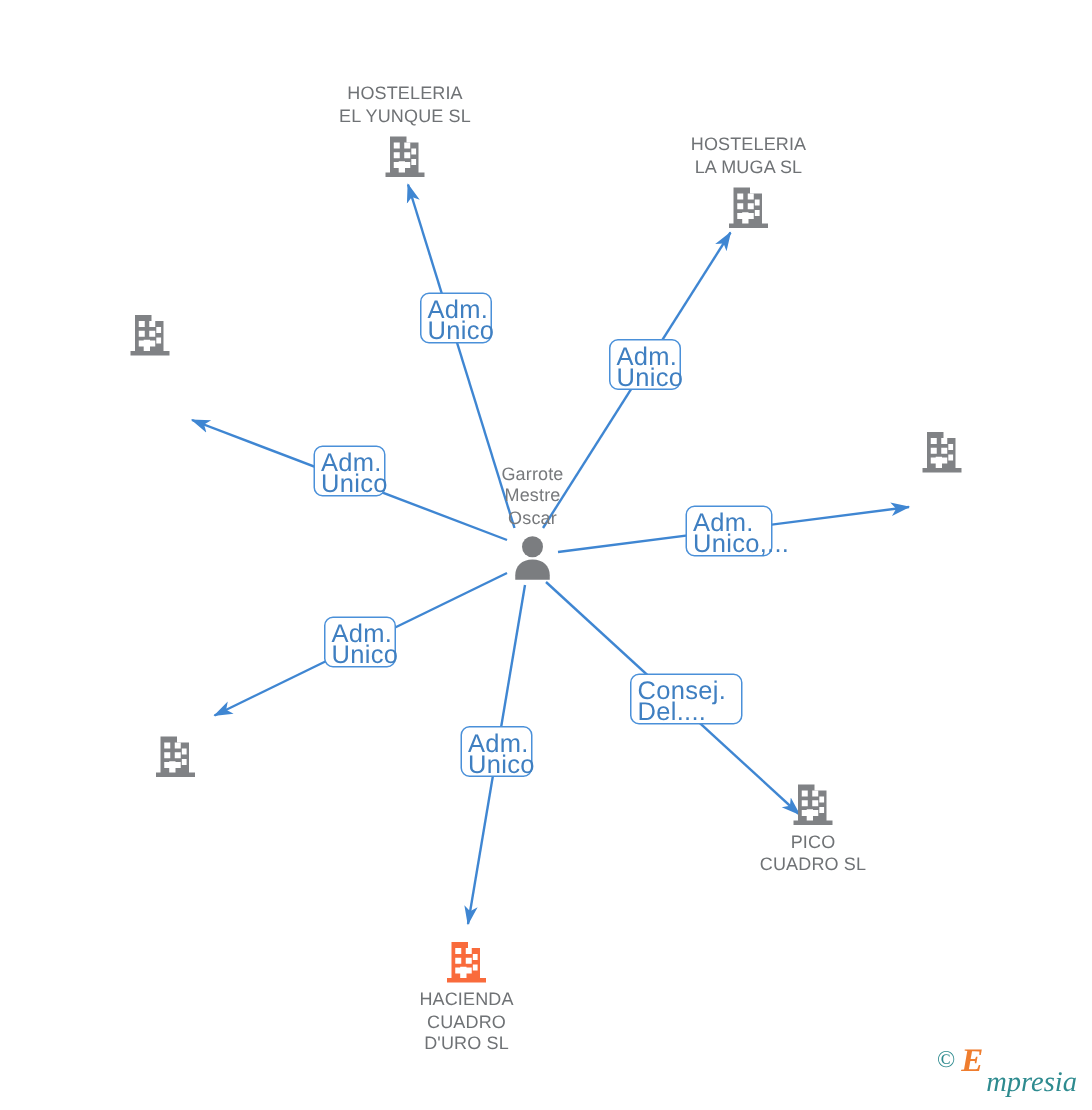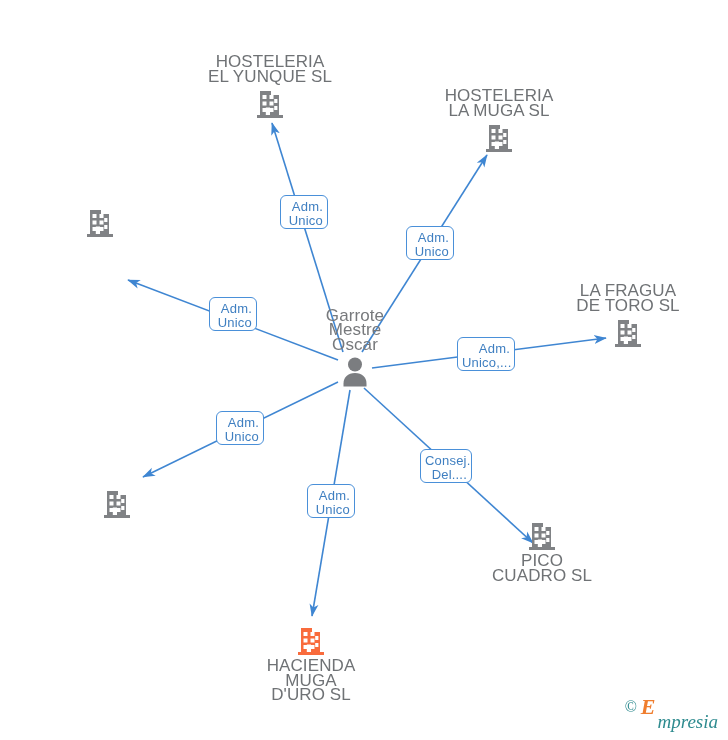--- a/index.html
+++ b/index.html
@@ -33,21 +33,21 @@
     text-align: center;
     user-select: none;
   }
   .node-icon {
     display: block;
     margin: 0 auto;
   }
   .node-label {
     display: block;
     margin-top: 3px;
-    font-size: 17px;
+    font-size: 12px;
     line-height: 14.5px;
     color: #6f7275;
     letter-spacing: 0.1px;
     white-space: pre-line;
   }
   .node-label-above {
     margin-top: 0;
     margin-bottom: 3px;
   }
   .node.highlighted .node-label {
@@ -57,23 +57,23 @@
     color: #77797c;
     text-align: center;
   }
   .edge-label {
     position: absolute;
     box-sizing: border-box;
     background: #ffffff;
     border: 1.3px solid #4a90d9;
     border-radius: 6px;
     color: #3f7fc1;
-    font-size: 13px;
+    font-size: 17px;
     line-height: 14px;
-    text-align: right;
+    text-align: left;
     padding: 4px 4px 5px 4px;
     white-space: pre-line;
     letter-spacing: 0.2px;
   }
   #watermark {
     position: absolute;
     right: 10px;
     bottom: 8px;
     display: flex;
     align-items: center;
@@ -167,22 +167,20 @@
           <rect x="7.5" y="14.5" width="4" height="4" fill="#ffffff"></rect>
           <rect x="14.5" y="14.5" width="4" height="4" fill="#ffffff"></rect>
           <rect x="7.5" y="21" width="4" height="4" fill="#ffffff"></rect>
           <rect x="14.5" y="21" width="4" height="4" fill="#ffffff"></rect>
           <rect x="10.8" y="20.5" width="4.2" height="7.5" fill="#ffffff"></rect>
           <rect x="19.2" y="12" width="3.2" height="4" fill="#ffffff"></rect>
           <rect x="19.2" y="19" width="3.2" height="4" fill="#ffffff"></rect>
         </svg>
       </div>
       <div class="node" style="left: 628px; top: 284px;">
-        <span class="node-label node-label-above">LA FRAGUA
-DE TORO SL</span>
         <svg width="30" height="32" viewBox="0 0 30 32" class="node-icon">
           <path fill="#808285" d="M5 4 h11 v4 h8 v20 h-19 z M2 28 h26 v3 h-26 z"></path>
           <rect x="7.5" y="8" width="4" height="4" fill="#ffffff"></rect>
           <rect x="14.5" y="8" width="4" height="4" fill="#ffffff"></rect>
           <rect x="7.5" y="14.5" width="4" height="4" fill="#ffffff"></rect>
           <rect x="14.5" y="14.5" width="4" height="4" fill="#ffffff"></rect>
           <rect x="7.5" y="21" width="4" height="4" fill="#ffffff"></rect>
           <rect x="14.5" y="21" width="4" height="4" fill="#ffffff"></rect>
           <rect x="10.8" y="20.5" width="4.2" height="7.5" fill="#ffffff"></rect>
           <rect x="19.2" y="12" width="3.2" height="4" fill="#ffffff"></rect>
@@ -226,21 +224,21 @@
           <rect x="14.5" y="8" width="4" height="4" fill="#ffffff"></rect>
           <rect x="7.5" y="14.5" width="4" height="4" fill="#ffffff"></rect>
           <rect x="14.5" y="14.5" width="4" height="4" fill="#ffffff"></rect>
           <rect x="7.5" y="21" width="4" height="4" fill="#ffffff"></rect>
           <rect x="14.5" y="21" width="4" height="4" fill="#ffffff"></rect>
           <rect x="10.8" y="20.5" width="4.2" height="7.5" fill="#ffffff"></rect>
           <rect x="19.2" y="12" width="3.2" height="4" fill="#ffffff"></rect>
           <rect x="19.2" y="19" width="3.2" height="4" fill="#ffffff"></rect>
         </svg>
         <span class="node-label">HACIENDA
-MUGA
+CUADRO
 D'URO SL</span>
       </div>
       <div class="node person-node" style="left: 355px; top: 308.5px;">
         <span class="node-label node-label-above">Garrote
 Mestre
 Oscar</span>
         <svg width="30" height="32" viewBox="0 0 30 32" class="node-icon">
           <circle cx="15" cy="9.5" r="7" fill="#7b7d80"></circle>
           <path fill="#7b7d80" d="M15 18 c7.2 0 11.5 4.4 11.5 10.5 v3 h-23 v-3 C3.5 22.4 7.8 18 15 18 z"></path>
         </svg>
@@ -252,21 +250,21 @@
       <div class="edge-label" style="left: 406px; top: 226px; width: 48px; height: 34px;">Adm.
 Unico</div>
       <div class="edge-label" style="left: 209px; top: 297px; width: 48px; height: 34px;">Adm.
 Unico</div>
       <div class="edge-label" style="left: 457px; top: 337px; width: 58px; height: 34px;">Adm.
 Unico,...</div>
       <div class="edge-label" style="left: 216px; top: 411px; width: 48px; height: 34px;">Adm.
 Unico</div>
       <div class="edge-label" style="left: 307px; top: 484px; width: 48px; height: 34px;">Adm.
 Unico</div>
-      <div class="edge-label" style="left: 420px; top: 449px; width: 52px; height: 34px;">Consej.
+      <div class="edge-label" style="left: 420px; top: 449px; width: 75px; height: 34px;">Consej.
 Del....</div>
     </div>
 
   <div id="watermark">
     <span class="copy-mark">©</span>
     <span class="brand-e">E</span>
     <span class="brand-rest">mpresia</span>
   </div>
 
 </div>

